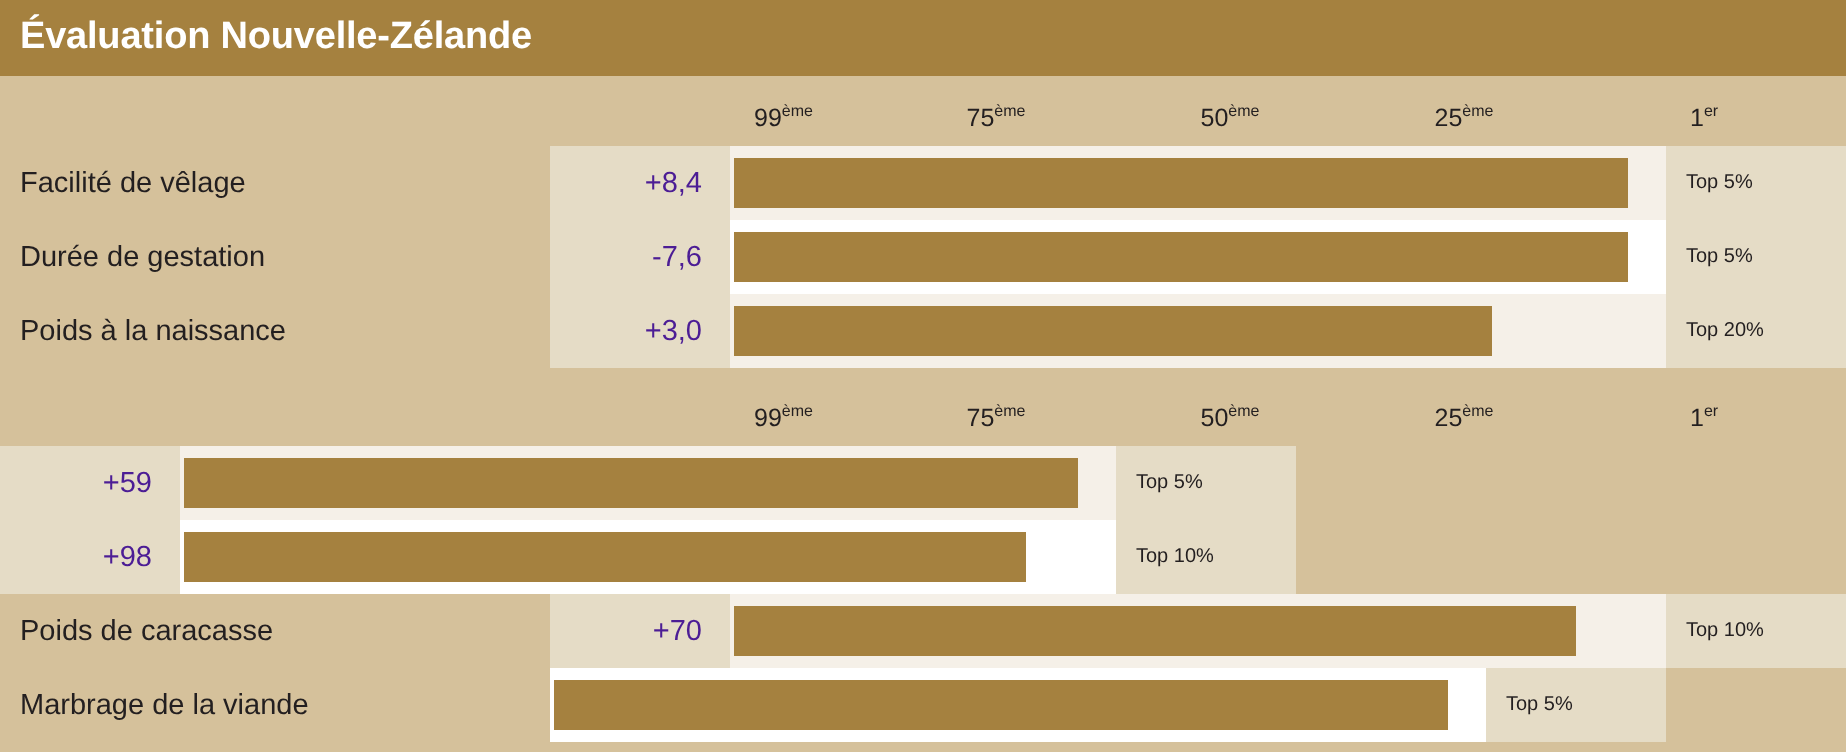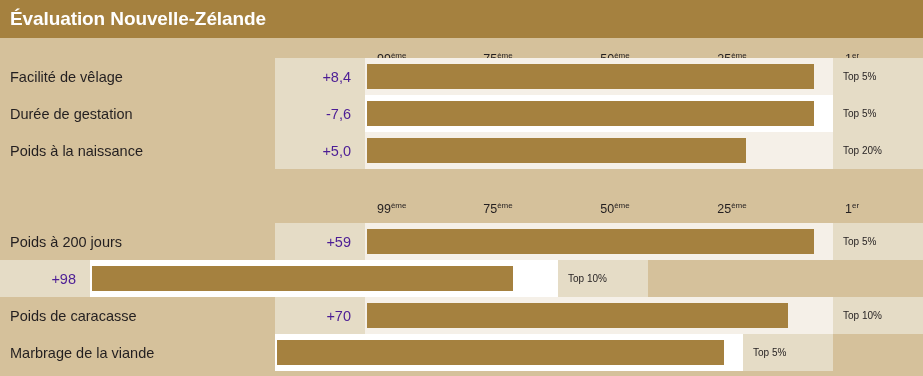--- a/index.html
+++ b/index.html
@@ -149,40 +149,40 @@
     <div class="axis-scale col-chart">
         <span class="tick first" style="left: 0%;"><span>99</span><sup>ème</sup></span>
         <span class="tick" style="left: 25%;"><span>75</span><sup>ème</sup></span>
         <span class="tick" style="left: 50%;"><span>50</span><sup>ème</sup></span>
         <span class="tick" style="left: 75%;"><span>25</span><sup>ème</sup></span>
         <span class="tick last" style="left: 100%;"><span>1</span><sup>er</sup></span>
       </div>
     <div class="spacer col-top"></div>
   </div>
 
-  <div class="block" id="block1" style="top:58px;">
+  <div class="block" id="block1" style="top:73px;">
       <div class="row">
         <div class="cell-label col-label">Facilité de vêlage</div>
         <div class="cell-value col-value">+8,4</div>
         <div class="cell-chart col-chart bg-cream">
           <div class="bar" style="width: 95.5%; background: rgb(165, 129, 63);"></div>
         </div>
         <div class="cell-top col-top">Top 5%</div>
       </div>
       <div class="row">
         <div class="cell-label col-label">Durée de gestation</div>
         <div class="cell-value col-value">-7,6</div>
         <div class="cell-chart col-chart bg-white">
           <div class="bar" style="width: 95.5%; background: rgb(165, 129, 63);"></div>
         </div>
         <div class="cell-top col-top">Top 5%</div>
       </div>
       <div class="row">
         <div class="cell-label col-label">Poids à la naissance</div>
-        <div class="cell-value col-value">+5,0</div>
+        <div class="cell-value col-value">+3,0</div>
         <div class="cell-chart col-chart bg-cream">
           <div class="bar" style="width: 81%; background: rgb(165, 129, 63);"></div>
         </div>
         <div class="cell-top col-top">Top 20%</div>
       </div>
     </div>
 
   <div class="axis-row" id="axis2" style="top:188px;">
     <div class="spacer col-label"></div>
     <div class="spacer col-value"></div>
@@ -191,21 +191,20 @@
         <span class="tick" style="left: 25%;"><span>75</span><sup>ème</sup></span>
         <span class="tick" style="left: 50%;"><span>50</span><sup>ème</sup></span>
         <span class="tick" style="left: 75%;"><span>25</span><sup>ème</sup></span>
         <span class="tick last" style="left: 100%;"><span>1</span><sup>er</sup></span>
       </div>
     <div class="spacer col-top"></div>
   </div>
 
   <div class="block" id="block2" style="top:223px;">
       <div class="row">
-        <div class="cell-label col-label">Poids à 200 jours</div>
         <div class="cell-value col-value">+59</div>
         <div class="cell-chart col-chart bg-cream">
           <div class="bar" style="width: 95.5%; background: rgb(165, 129, 63);"></div>
         </div>
         <div class="cell-top col-top">Top 5%</div>
       </div>
       <div class="row">
         <div class="cell-value col-value">+98</div>
         <div class="cell-chart col-chart bg-white">
           <div class="bar" style="width: 90%; background: rgb(165, 129, 63);"></div>

